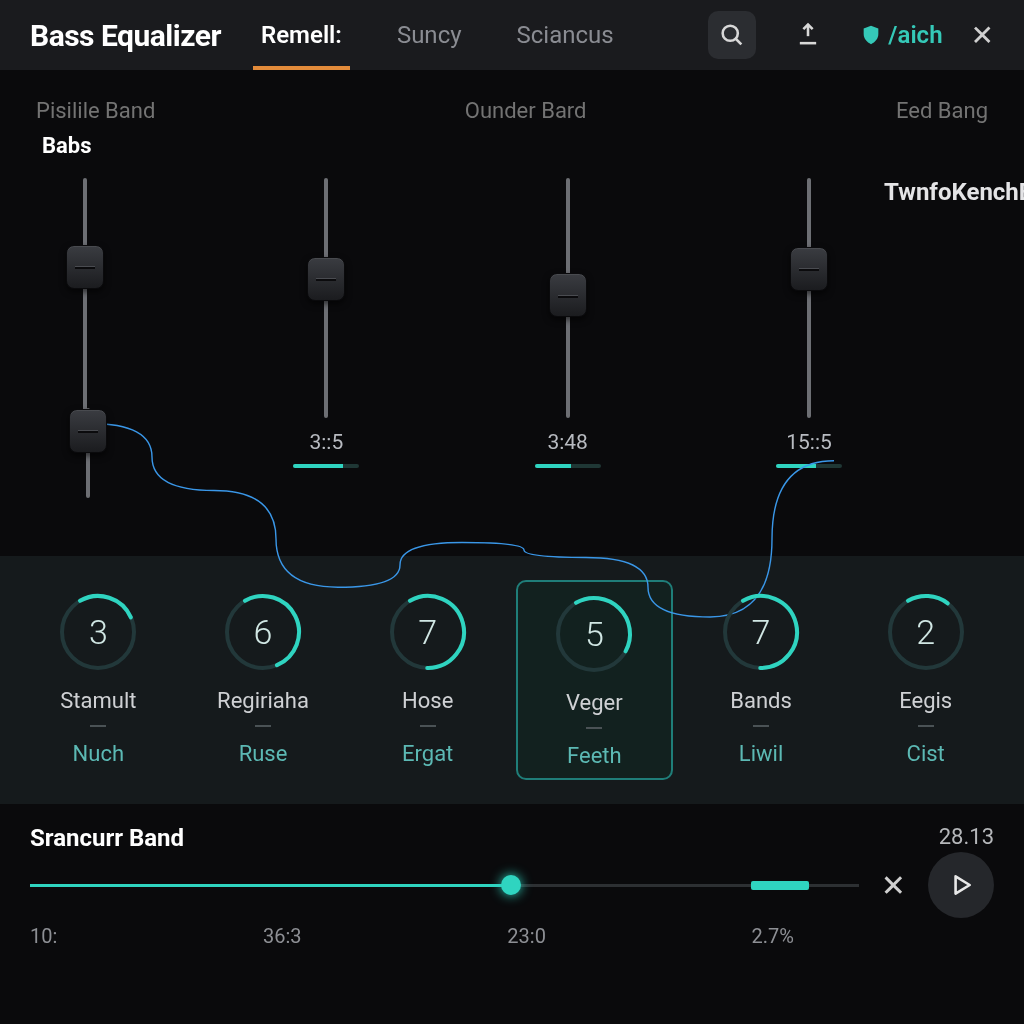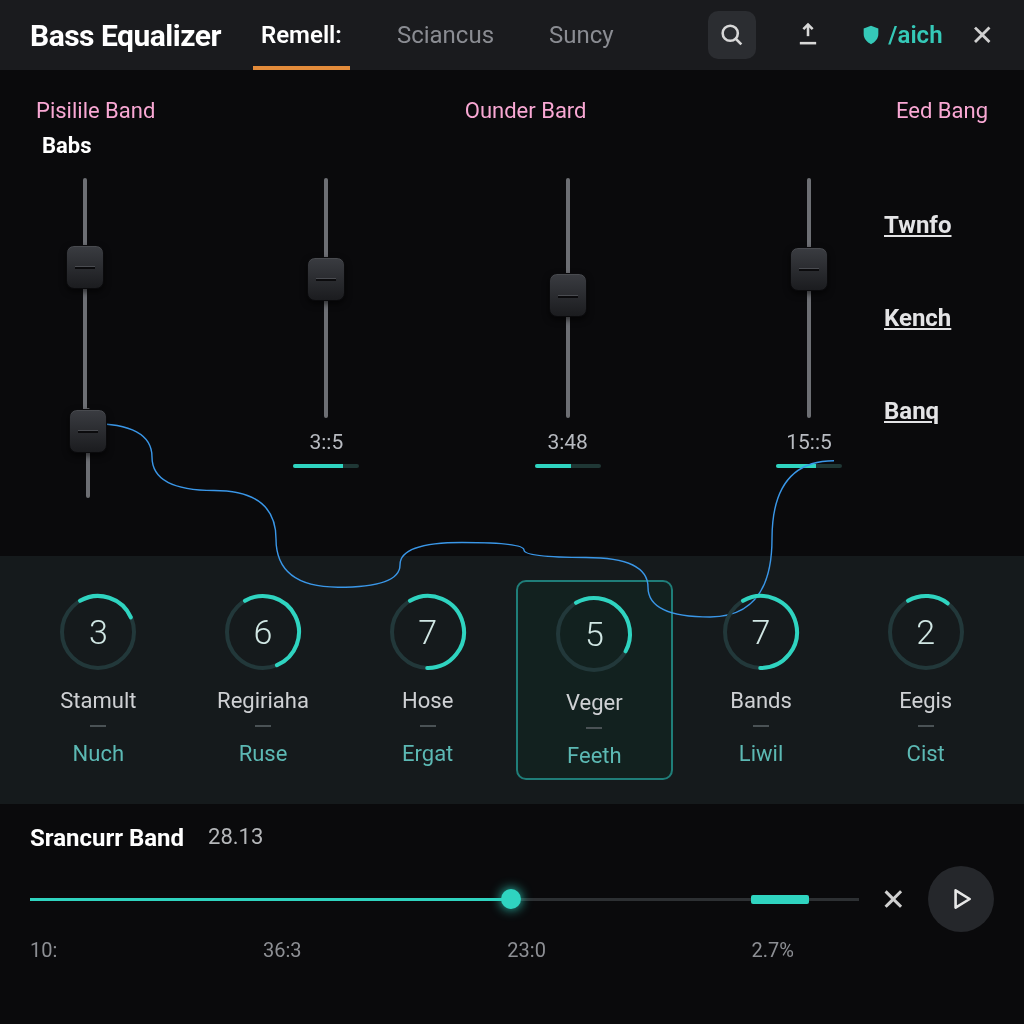--- a/index.html
+++ b/index.html
@@ -75,21 +75,21 @@
   
   .eq-panel {
     flex: none;
     position: relative;
     padding: 28px 30px 18px 30px;
   }
   .eq-top-labels {
     display: flex;
     justify-content: space-between;
     font-size: 22px;
-    color: #f9a8d4;
+    color: #737373;
     padding: 0 6px 0 6px;
     margin-bottom: 10px;
   }
   .eq-babs {
     font-size: 22px;
     font-weight: 700;
     color: #fff;
     margin: 4px 0 0 12px;
   }
   .eq-stage {
@@ -155,28 +155,27 @@
   .eq-curve {
     position: absolute;
     inset: 20px 40px 70px 30px;
     pointer-events: none;
   }
 
   
   .eq-right-labels {
     width: 120px;
     display: flex;
-    flex-direction: column;
+    flex-direction: row;
     justify-content: space-around;
     align-items: flex-start;
     font-size: 24px;
     font-weight: 700;
     color: #e4e4e6;
     padding: 20px 0 80px 10px;
-    text-decoration: underline;
   }
 
   
   .extra-slider {
     position: absolute;
     left: 56px;
     bottom: 40px;
     width: 4px; height: 90px;
     background: #6d6f74;
     border-radius: 2px;
@@ -224,23 +223,22 @@
   .preset-dash { width: 16px; height: 2px; background: #4a5255; margin-bottom: 14px; }
   .preset-sub { font-size: 22px; color: #5cb9b4; }
 
   
   .transport {
     padding: 20px 30px 8px 30px;
     position: relative;
   }
   .transport-head {
     display: flex;
+    justify-content: space-between;
     font-size: 24px;
-    margin-bottom: 14px;
-    gap: 24px;
   }
   .transport-head .t-title { font-weight: 700; color: #fff; }
   .transport-head .t-time  { color: #b5b7ba; font-size: 22px; }
 
   .progress-row {
     display: flex;
     align-items: center;
     gap: 22px;
   }
   .progress-wrap {
@@ -297,22 +295,22 @@
   }
 </style>
 </head>
 <body>
 
 <div class="header">
   <div class="app-title">Bass Equalizer</div>
 
   <div class="tabs">
     <div class="tab active">Remell:</div>
+    <div class="tab">Suncy</div>
     <div class="tab">Sciancus</div>
-    <div class="tab">Suncy</div>
   </div>
 
   <div class="header-right">
     <div class="icon-btn box">
       <svg width="28" height="28" viewBox="0 0 24 24" fill="none" stroke="#d8d8d8" stroke-width="2.2">
           <circle cx="10.5" cy="10.5" r="6.5"></circle>
           <line x1="20" y1="20" x2="15.2" y2="15.2"></line>
         </svg>
     </div>
     <div class="icon-btn">

